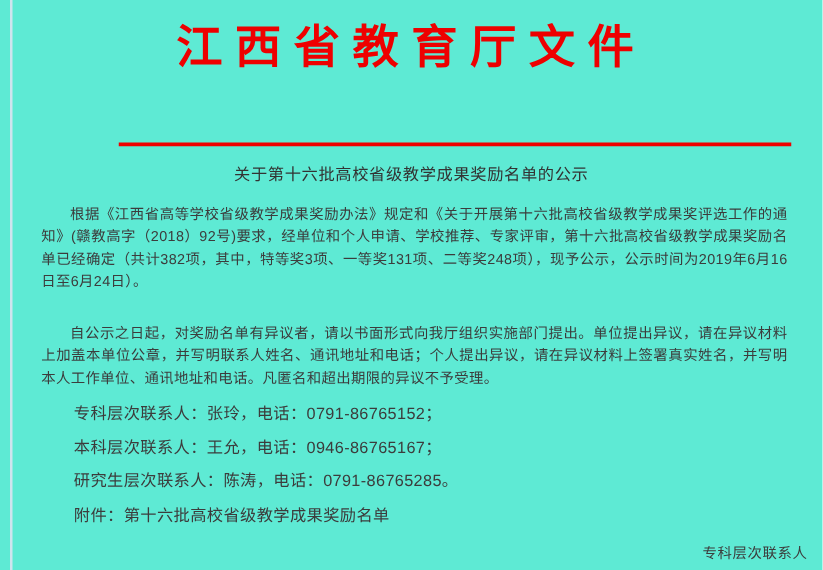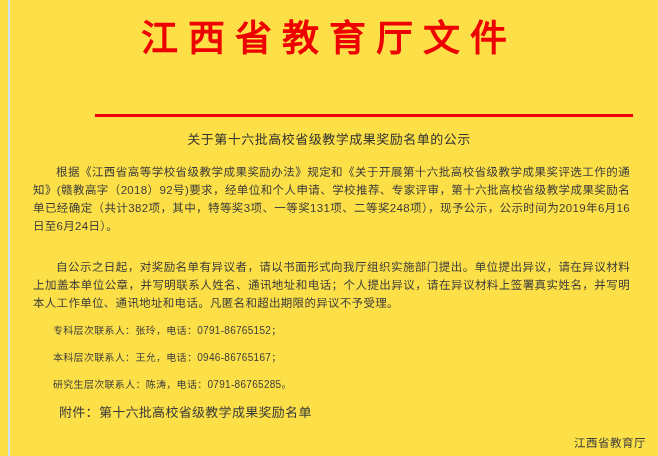--- a/index.html
+++ b/index.html
@@ -1,20 +1,20 @@
 <!DOCTYPE html>
 <html lang="zh-CN"><head>
 <meta charset="utf-8">
 <style>
   html,body{margin:0;padding:0;background:#fff;}
   body{font-family:"Liberation Sans","DejaVu Sans",sans-serif;}
   .page{
     position:relative;
     width:658px;height:456px;
-    background:#fde047;
+    background:#5eead4;
     overflow:hidden;
     color:#3c3c3c;
   }
   .left-rule{
     position:absolute;left:8px;top:0;bottom:0;width:2px;
     background:#cfe4ee;
   }
   .doc{
     position:relative;
     padding:0 0 0 0;
@@ -48,21 +48,21 @@
     font-size:11.5px;
     line-height:18px;
     text-align:justify;
     text-indent:2em;
     color:#3c3c3c;
     letter-spacing:0.3px;
   }
   .para.second{margin-top:23px;}
   .contact{
     margin:11px 28px 0 33px;
-    font-size:10px;
+    font-size:13px;
     line-height:16px;
     text-indent:2em;
     color:#3c3c3c;
     letter-spacing:0.3px;
   }
   .attachment-note{
     margin:12px 28px 0 33px;
     font-size:13px;
     line-height:16px;
     text-indent:2em;
@@ -104,18 +104,18 @@
     <p class="para second">自公示之日起，对奖励名单有异议者，请以书面形式向我厅组织实施部门提出。单位提出异议，请在异议材料上加盖本单位公章，并写明联系人姓名、通讯地址和电话；个人提出异议，请在异议材料上签署真实姓名，并写明本人工作单位、通讯地址和电话。凡匿名和超出期限的异议不予受理。</p>
 
     <p class="contact">专科层次联系人：张玲，电话：0791-86765152；</p>
 
     <p class="contact">本科层次联系人：王允，电话：0946-86765167；</p>
 
     <p class="contact">研究生层次联系人：陈涛，电话：0791-86765285。</p>
 
     <p class="attachment-note">附件：第十六批高校省级教学成果奖励名单</p>
 
-    <div class="issuer">江西省教育厅</div>
+    <div class="issuer">专科层次联系人</div>
 
     <div class="issue-date">2019年6月16日</div>
 
   </div>
 </div>
 
 </body></html>

